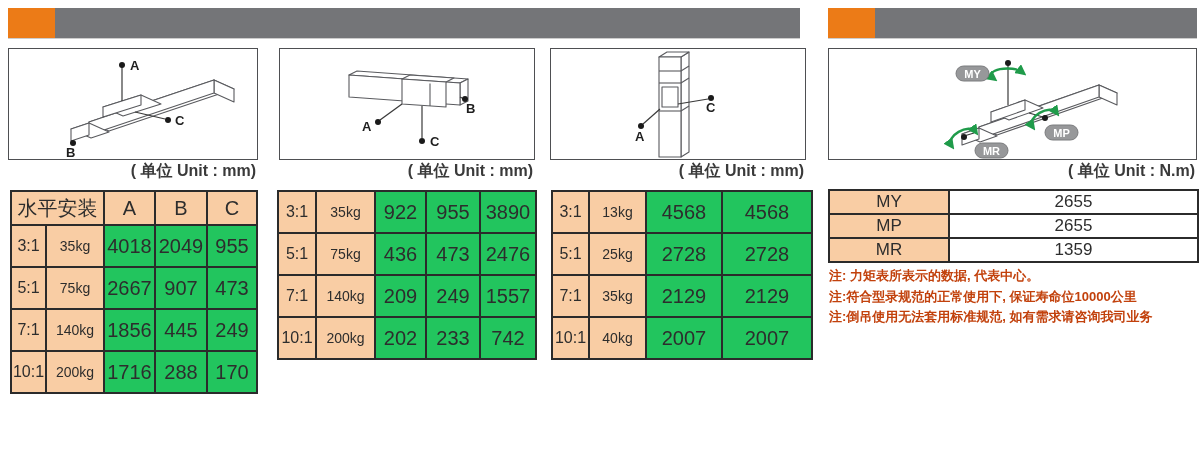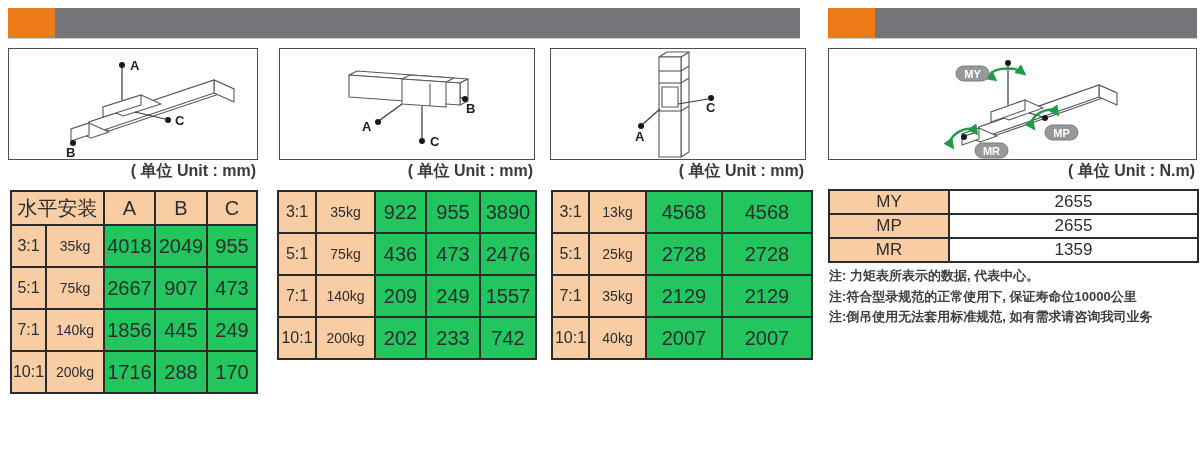--- a/index.html
+++ b/index.html
@@ -40,21 +40,21 @@
   .otable td.val   { font-size:20px;margin-top:12px; }
   #t1 { left:10px;  width:246px; }
   #t2 { left:277px; width:258px; }
   #t3 { left:551px; width:260px; }
 
   .stable { position:absolute; left:828px; top:189px; width:369px;
     border-collapse:collapse; table-layout:fixed; }
   .stable td { border:2px solid #2b2b2b; text-align:center; height:18px;
     font-size:17px; color:#2d2d2d; padding:1px 0; }
 
-  .notes { position:absolute; left:829px; top:266px; color:#404040;
+  .notes { position:absolute; left:829px; top:266px; color:#c2410c;
     font-size:13px; font-weight:bold; line-height:20.5px; white-space:nowrap; }
 
   svg { display:block; }
   svg text { font-family:"Liberation Sans", sans-serif; }
   .wire polygon, .wire rect { fill:#ffffff; stroke:#595a5e; stroke-width:1.1; stroke-linejoin:round; }
   .wire line { stroke:#595a5e; stroke-width:1.1; }
   .ptr line { stroke:#3a3a3a; stroke-width:1.2; }
   .axisline { stroke:#3a3a3a; stroke-width:1.2; }
   .dot { fill:#1a1a1a; }
   .plbl { font-size:13px; font-weight:bold; fill:#1e1e1e; }

